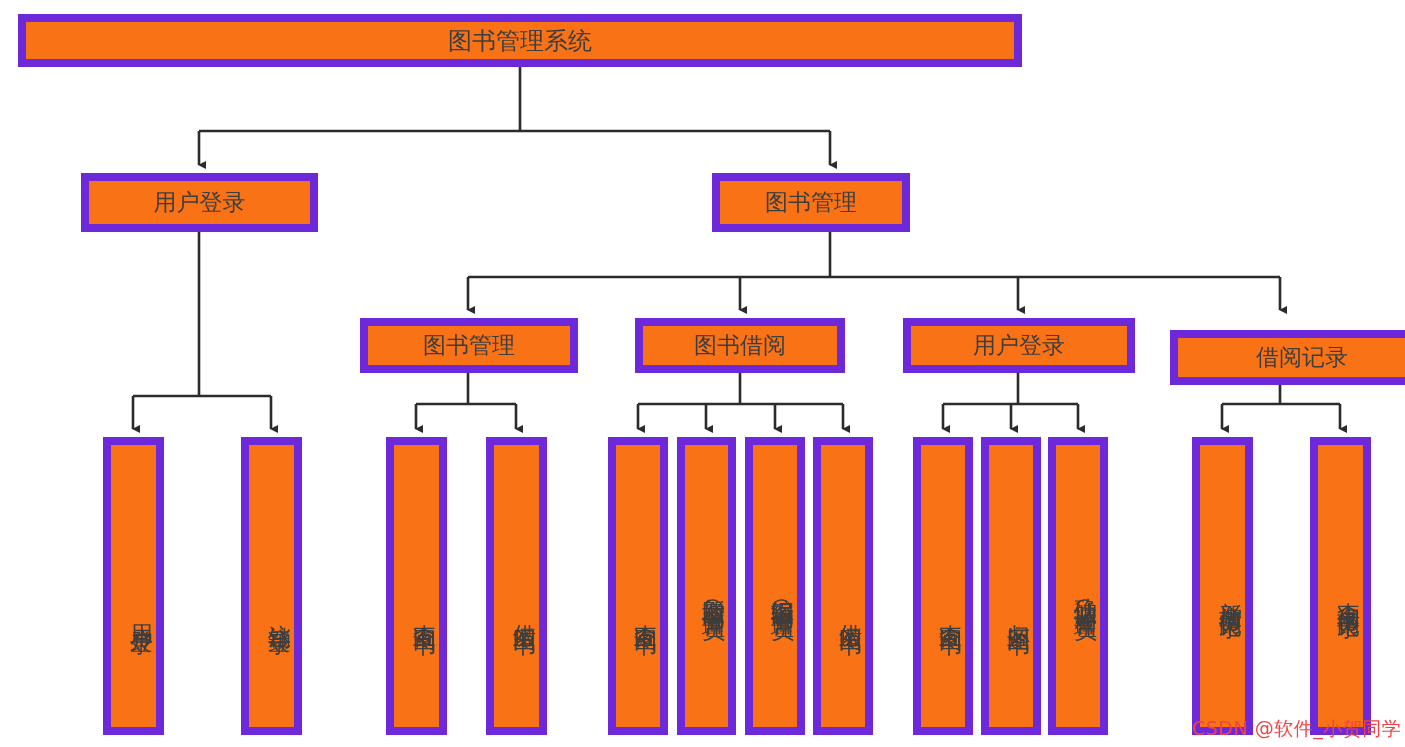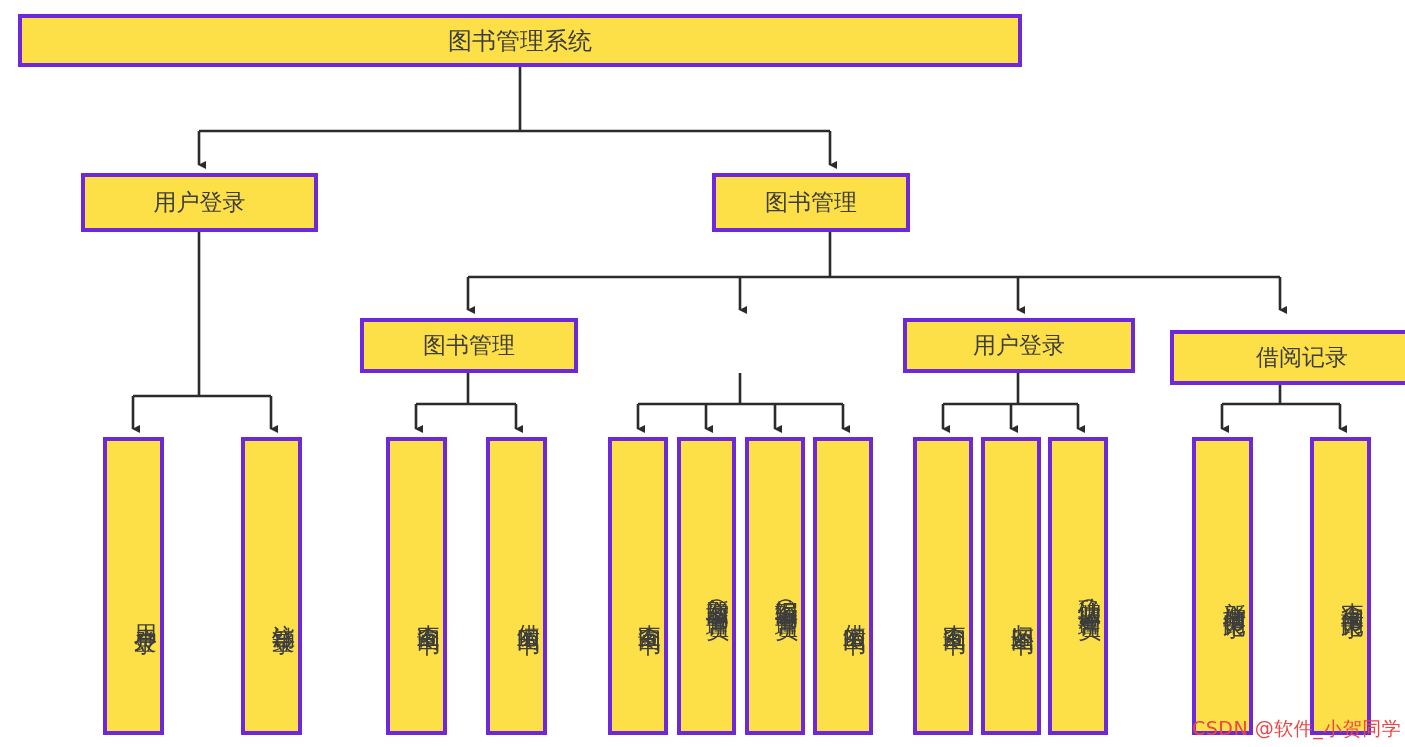--- a/index.html
+++ b/index.html
@@ -22,22 +22,22 @@
     position: absolute;
     left: 0;
     top: 0;
     width: 1405px;
     height: 747px;
     pointer-events: none;
   }
   .node {
     position: absolute;
     box-sizing: border-box;
-    border: 4px solid #6d28d9;
-    background: #fde047;
+    border: 8px solid #6d28d9;
+    background: #f97316;
     display: flex;
     align-items: center;
     justify-content: center;
     color: #3d3d3d;
     line-height: 1.25;
     text-align: right;
   }
   .node.h {
     font-size: 23px;
   }
@@ -118,20 +118,21 @@
       <path d="M1340,404 L1340,429" marker-end="url(#arw)"></path>
     </g>
   </svg>
 
   <div class="node root" style="left:18px; top:14px; width:1004px; height:53px;">图书管理系统</div>
 
   <div class="node h" style="left:81px; top:173px; width:237px; height:59px;">用户登录</div>
   <div class="node h" style="left:712px; top:173px; width:198px; height:59px;">图书管理</div>
 
   <div class="node h" style="left:360px; top:318px; width:218px; height:55px;">图书管理</div>
+  <div class="node h" style="left:635px; top:318px; width:210px; height:55px;">图书借阅</div>
   <div class="node h" style="left:903px; top:318px; width:232px; height:55px;">用户登录</div>
   <div class="node h" style="left:1170px; top:330px; width:264px; height:55px;">借阅记录</div>
 
   <div class="node v" style="left:103px; top:437px; width:61px; height:298px;">用户登录</div>
   <div class="node v" style="left:241px; top:437px; width:61px; height:298px;">注销登录</div>
 
   <div class="node v" style="left:386px; top:437px; width:61px; height:298px;">查询图书</div>
   <div class="node v" style="left:486px; top:437px; width:61px; height:298px;">借阅图书</div>
 
   <div class="node v" style="left:608px; top:437px; width:60px; height:298px;">查询图书</div>

